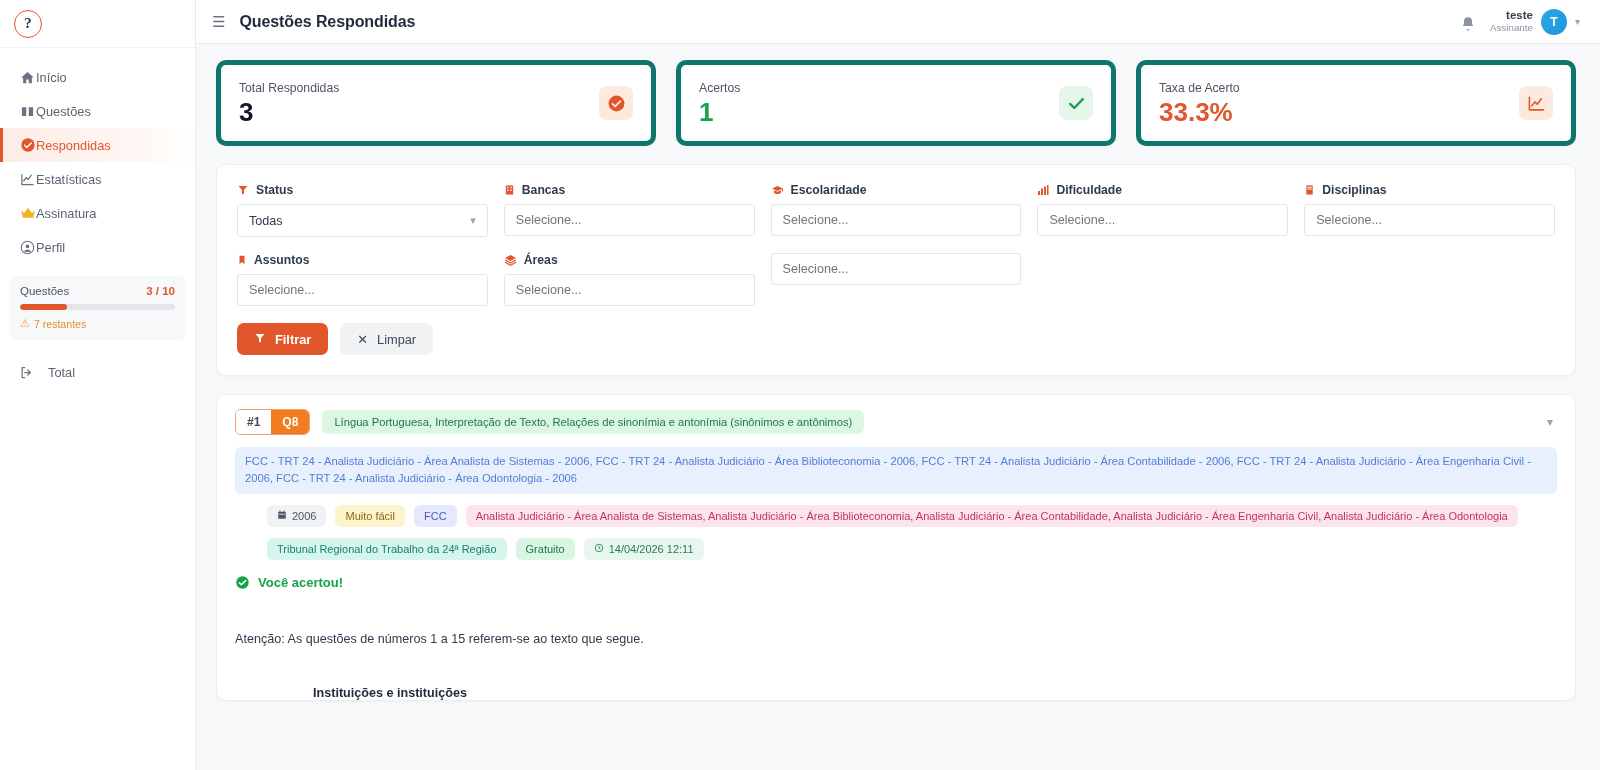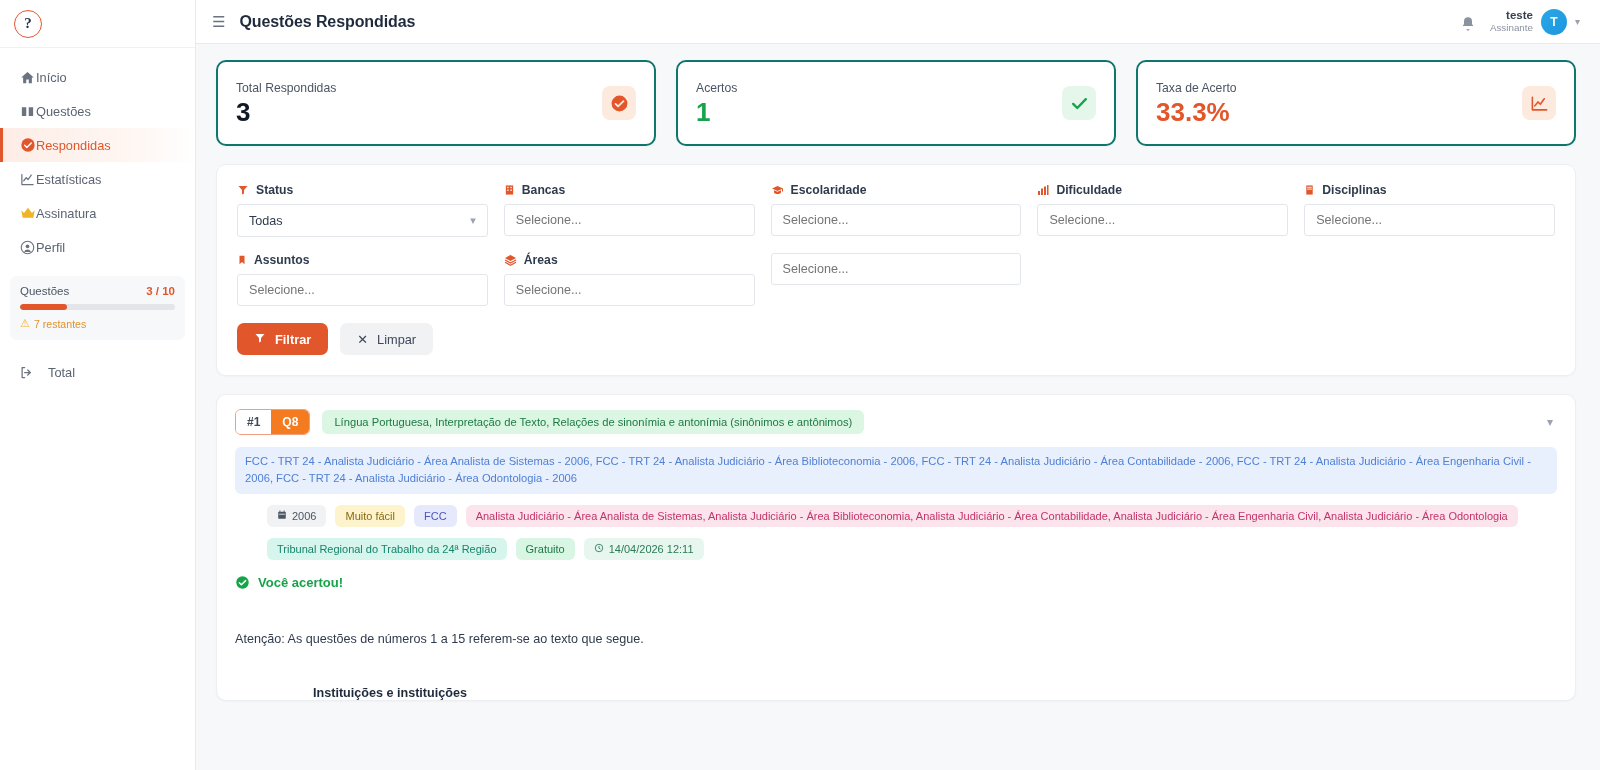--- a/index.html
+++ b/index.html
@@ -85,21 +85,21 @@
     color:#fff; font-size:12px; font-weight:700;
     display:flex; align-items:center; justify-content:center;
   }
   .caret { color:#9aa2af; font-size:10px; }
 
   .content { flex:1; overflow:hidden; padding: 16px 24px 0 20px; }
 
   
   .stats { display:flex; gap:20px; }
   .stat-card {
-    flex:1; background:#fff; border:2px solid #0f766e; border-radius:10px;
+    flex:1; background:#fff; border:5px solid #0f766e; border-radius:10px;
     height:86px; padding: 14px 18px; display:flex; align-items:center; justify-content:space-between;
     box-shadow: 0 1px 2px rgba(16,24,40,0.03);
   }
   .stat-label { font-size:12.2px; color:#4b5563; }
   .stat-value { font-size:26px; font-weight:700; margin-top:4px; line-height:1;}
   .v-dark { color:#111827; }
   .v-green { color:#17a34a; }
   .v-orange { color:#e2562b; }
   .stat-ico {
     width:34px; height:34px; border-radius:8px; display:flex; align-items:center; justify-content:center;

